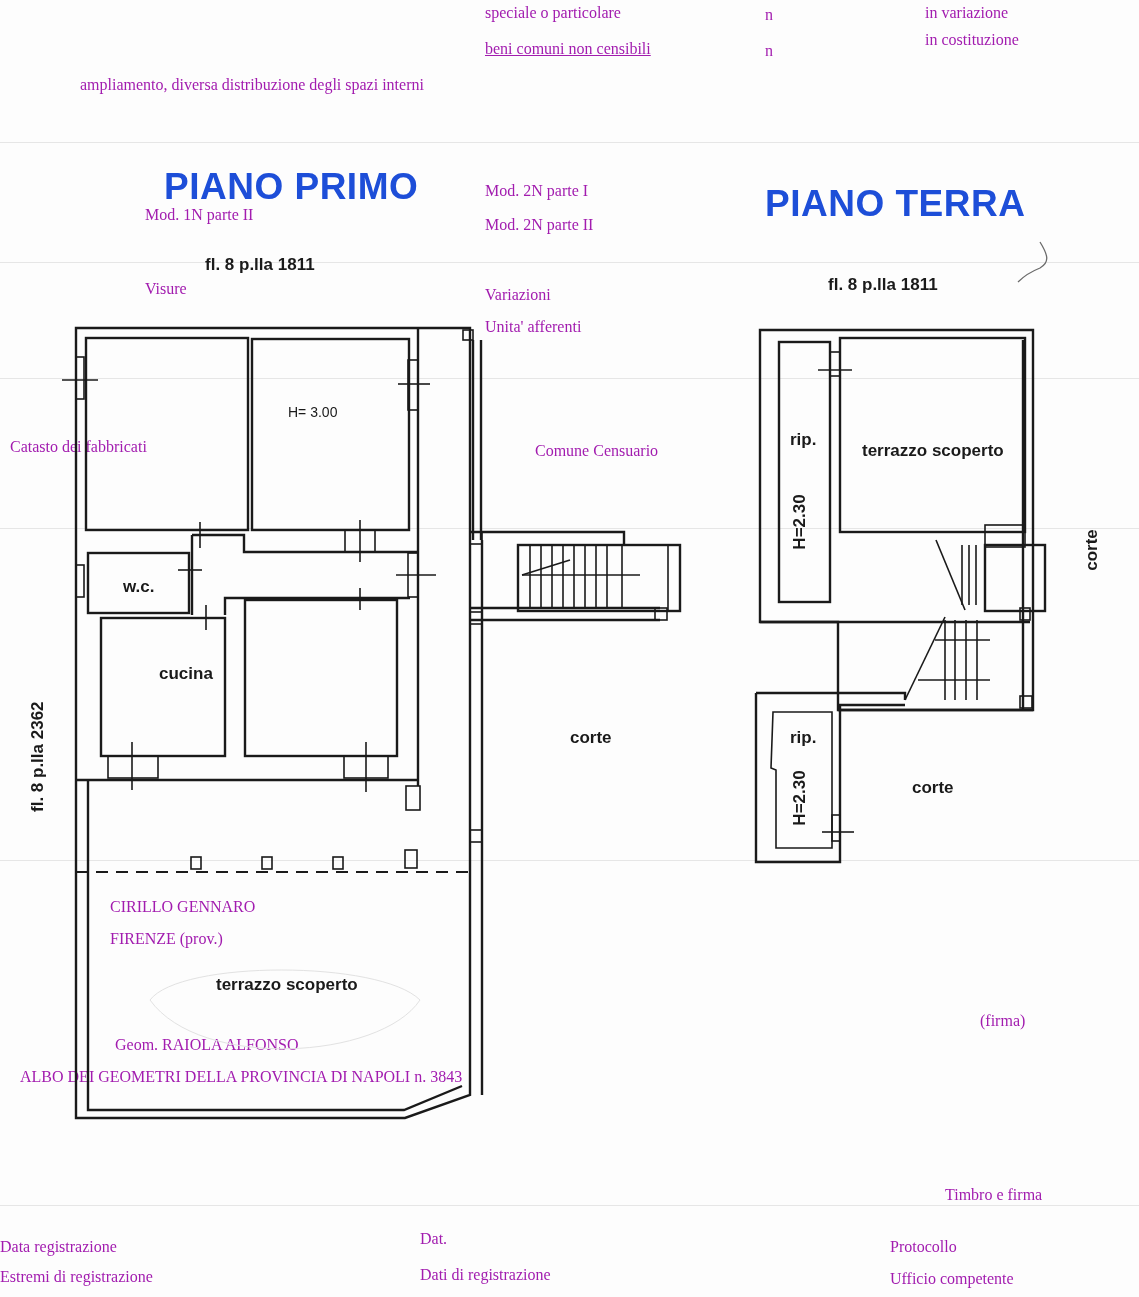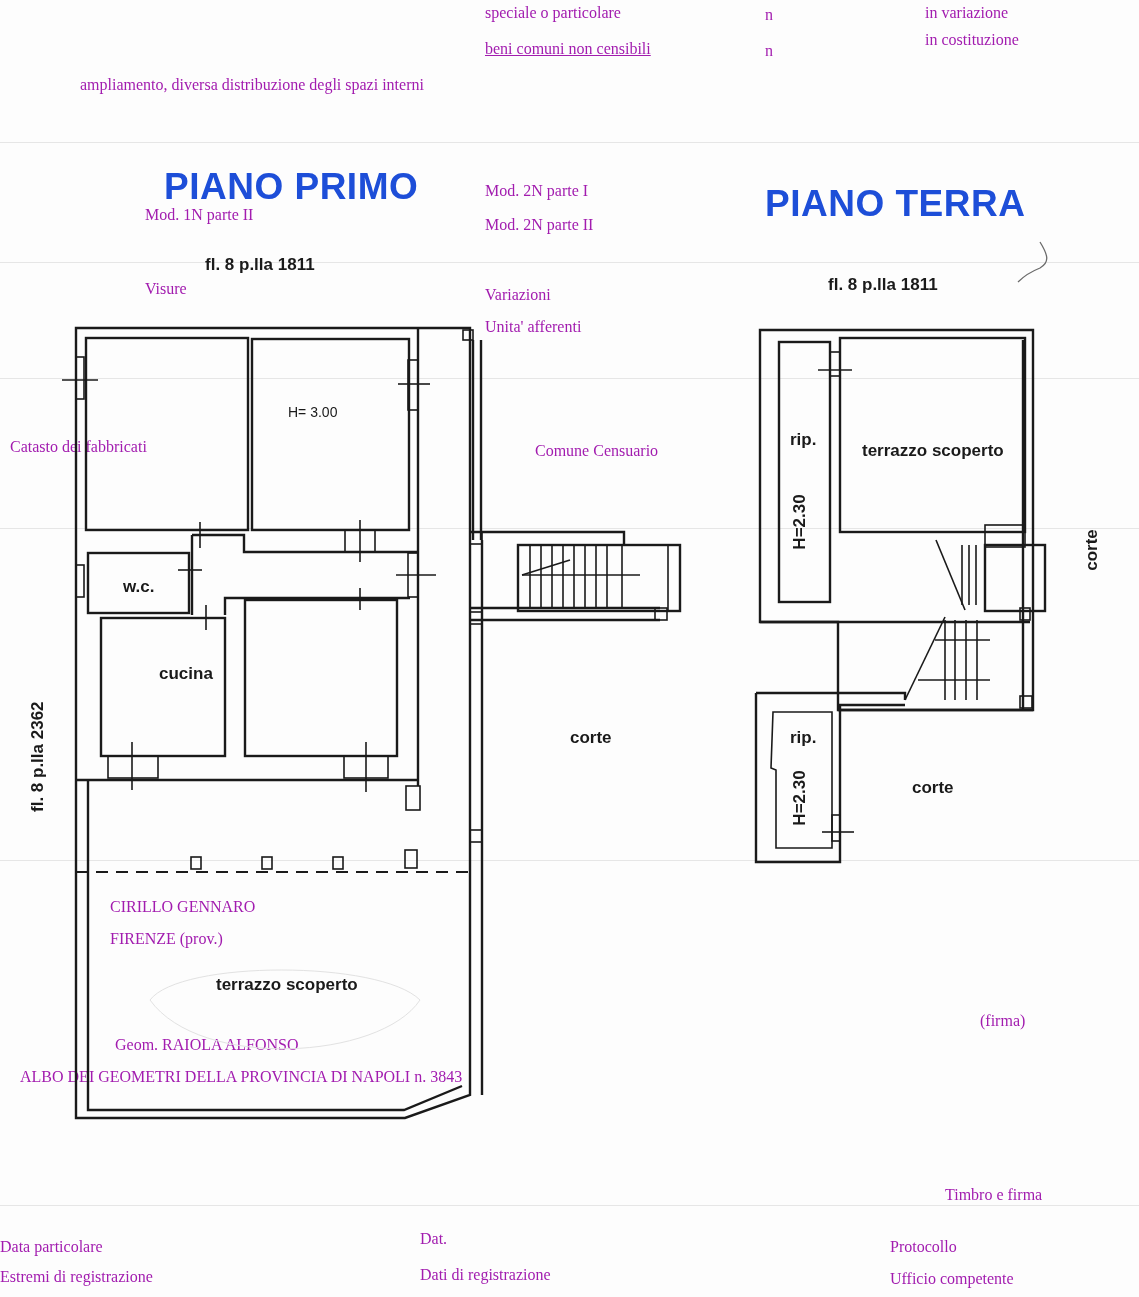--- a/index.html
+++ b/index.html
@@ -59,21 +59,21 @@
     <div class="ghost" style="left: 10px; top: 438px;">Catasto dei fabbricati</div>
     <div class="ghost" style="left: 490px; top: 442px; margin-left: 45px;">Comune Censuario</div>
     <div class="ghost" style="left: 110px; top: 898px;">CIRILLO GENNARO</div>
     <div class="ghost" style="left: 110px; top: 930px;">FIRENZE (prov.)</div>
     <div class="ghost" style="left: 115px; top: 1036px;">Geom. RAIOLA ALFONSO</div>
     <div class="ghost" style="left: 20px; top: 1068px;">ALBO DEI GEOMETRI DELLA PROVINCIA DI NAPOLI n. 3843</div>
     <div class="ghost" style="left: 980px; top: 1012px;">(firma)</div>
     <div class="ghost" style="left: 945px; top: 1186px;">Timbro e firma</div>
     <div class="ghost" style="left: 420px; top: 1230px;">Dat.</div>
     <div class="ghost" style="left: 890px; top: 1238px;">Protocollo</div>
-    <div class="ghost" style="left: 0px; top: 1238px;">Data particolare</div>
+    <div class="ghost" style="left: 0px; top: 1238px;">Data registrazione</div>
     <div class="ghost" style="left: 0px; top: 1268px;">Estremi di registrazione</div>
     <div class="ghost" style="left: 420px; top: 1266px;">Dati di registrazione</div>
     <div class="ghost" style="left: 890px; top: 1270px;">Ufficio competente</div>
   </div>
 <div class="ghost-line" style="left:0;top:142px;width:1139px;"></div>
 <div class="ghost-line" style="left:0;top:262px;width:1139px;"></div>
 <div class="ghost-line" style="left:0;top:378px;width:1139px;"></div>
 <div class="ghost-line" style="left:0;top:528px;width:1139px;"></div>
 <div class="ghost-line" style="left:0;top:860px;width:1139px;"></div>
 <div class="ghost-line" style="left:0;top:1205px;width:1139px;"></div>

